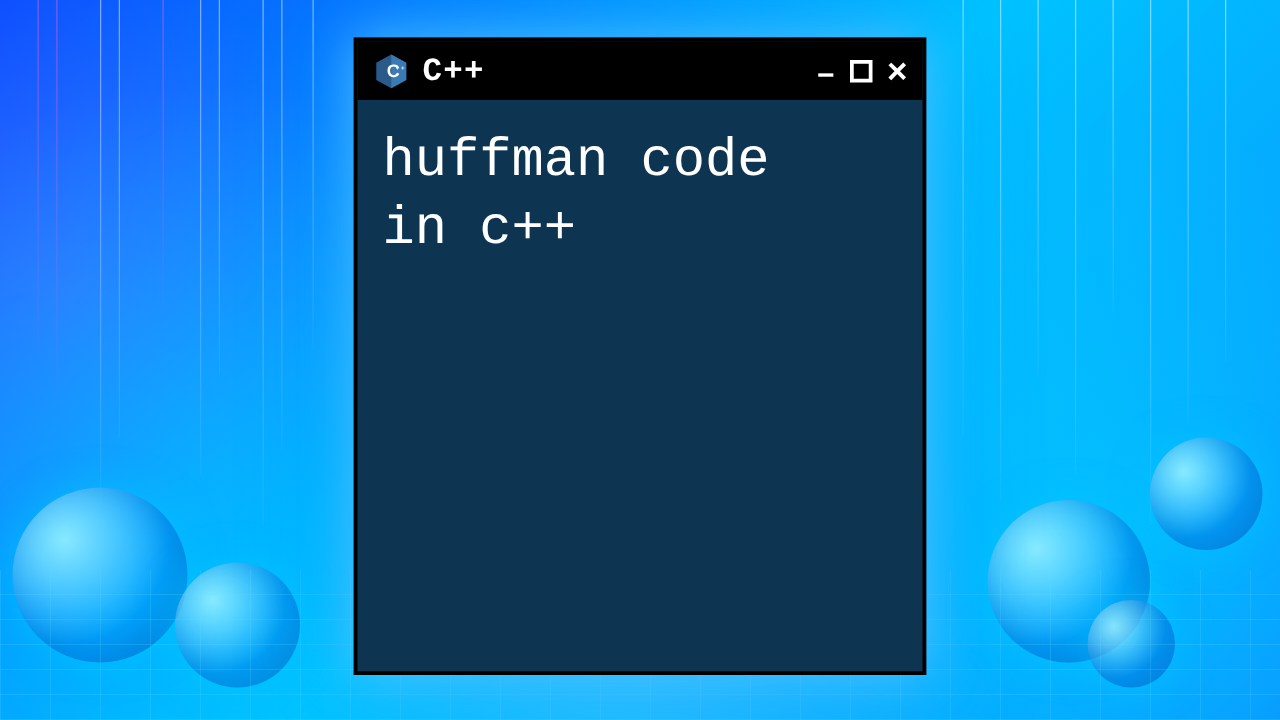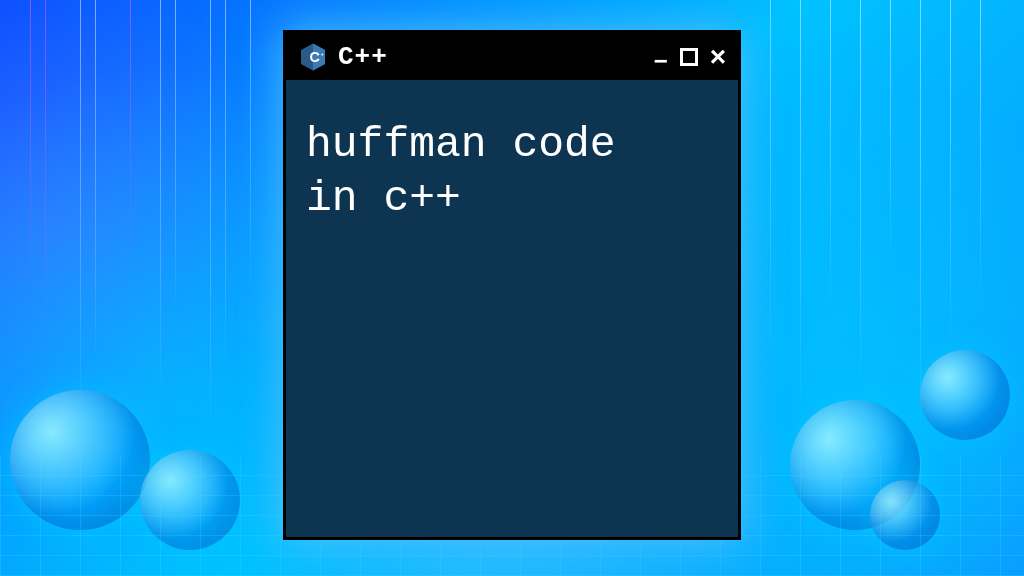--- a/index.html
+++ b/index.html
@@ -135,21 +135,20 @@
     }
     
     .window-content {
       padding: 22px 20px;
       color: #fff;
       font-size: 43px;
       font-family: 'Consolas', 'Courier New', monospace;
       line-height: 1.25;
       letter-spacing: 0px;
       white-space: pre-line;
-      margin-top: 16px;
     }
   </style>
 </head>
 <body>
 
 <div class="bg-overlay"></div>
 
 <div class="circuit-lines">
   <div class="vline pink" style="left:30px;height:280px"></div>
   <div class="vline pink" style="left:45px;height:320px"></div>

